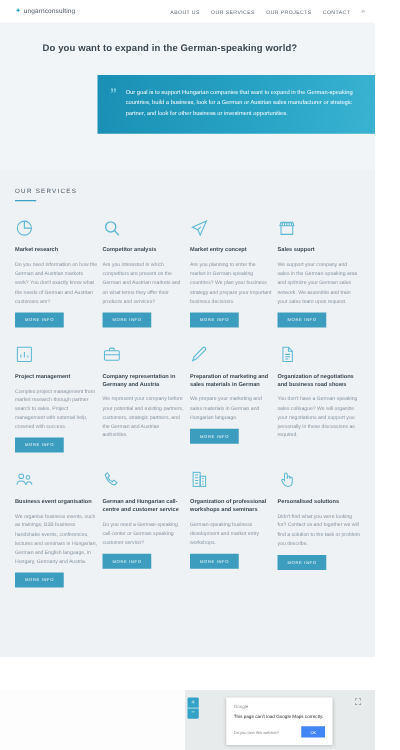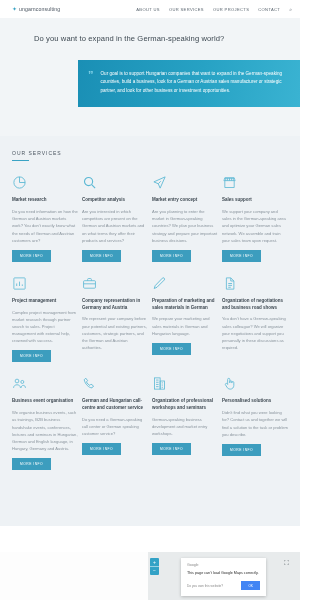--- a/index.html
+++ b/index.html
@@ -28,21 +28,21 @@
   .nav-search { font-size: 5px; color: #5b6670; cursor: pointer; }
 
   
   .hero {
     background: #f2f5f7;
     padding: 16px 0 0 0;
     position: relative;
     height: 118px;
   }
   .hero-title {
-    font-size: 7.6px; color: #3d4851; font-weight: normal;
+    font-size: 7.6px; color: #3d4851; font-weight: bold;
     padding-left: 34px; letter-spacing: .1px;
   }
   .quote-box {
     position: absolute; left: 78px; top: 42px; right: 0;
     background: linear-gradient(100deg, #1a8fb5 0%, #27a2c4 55%, #3ab3d2 100%);
     padding: 10px 14px 12px 10px;
     display: flex; gap: 7px;
   }
   .quote-mark {
     color: #7fd0e6; font-size: 11px; line-height: .8;

